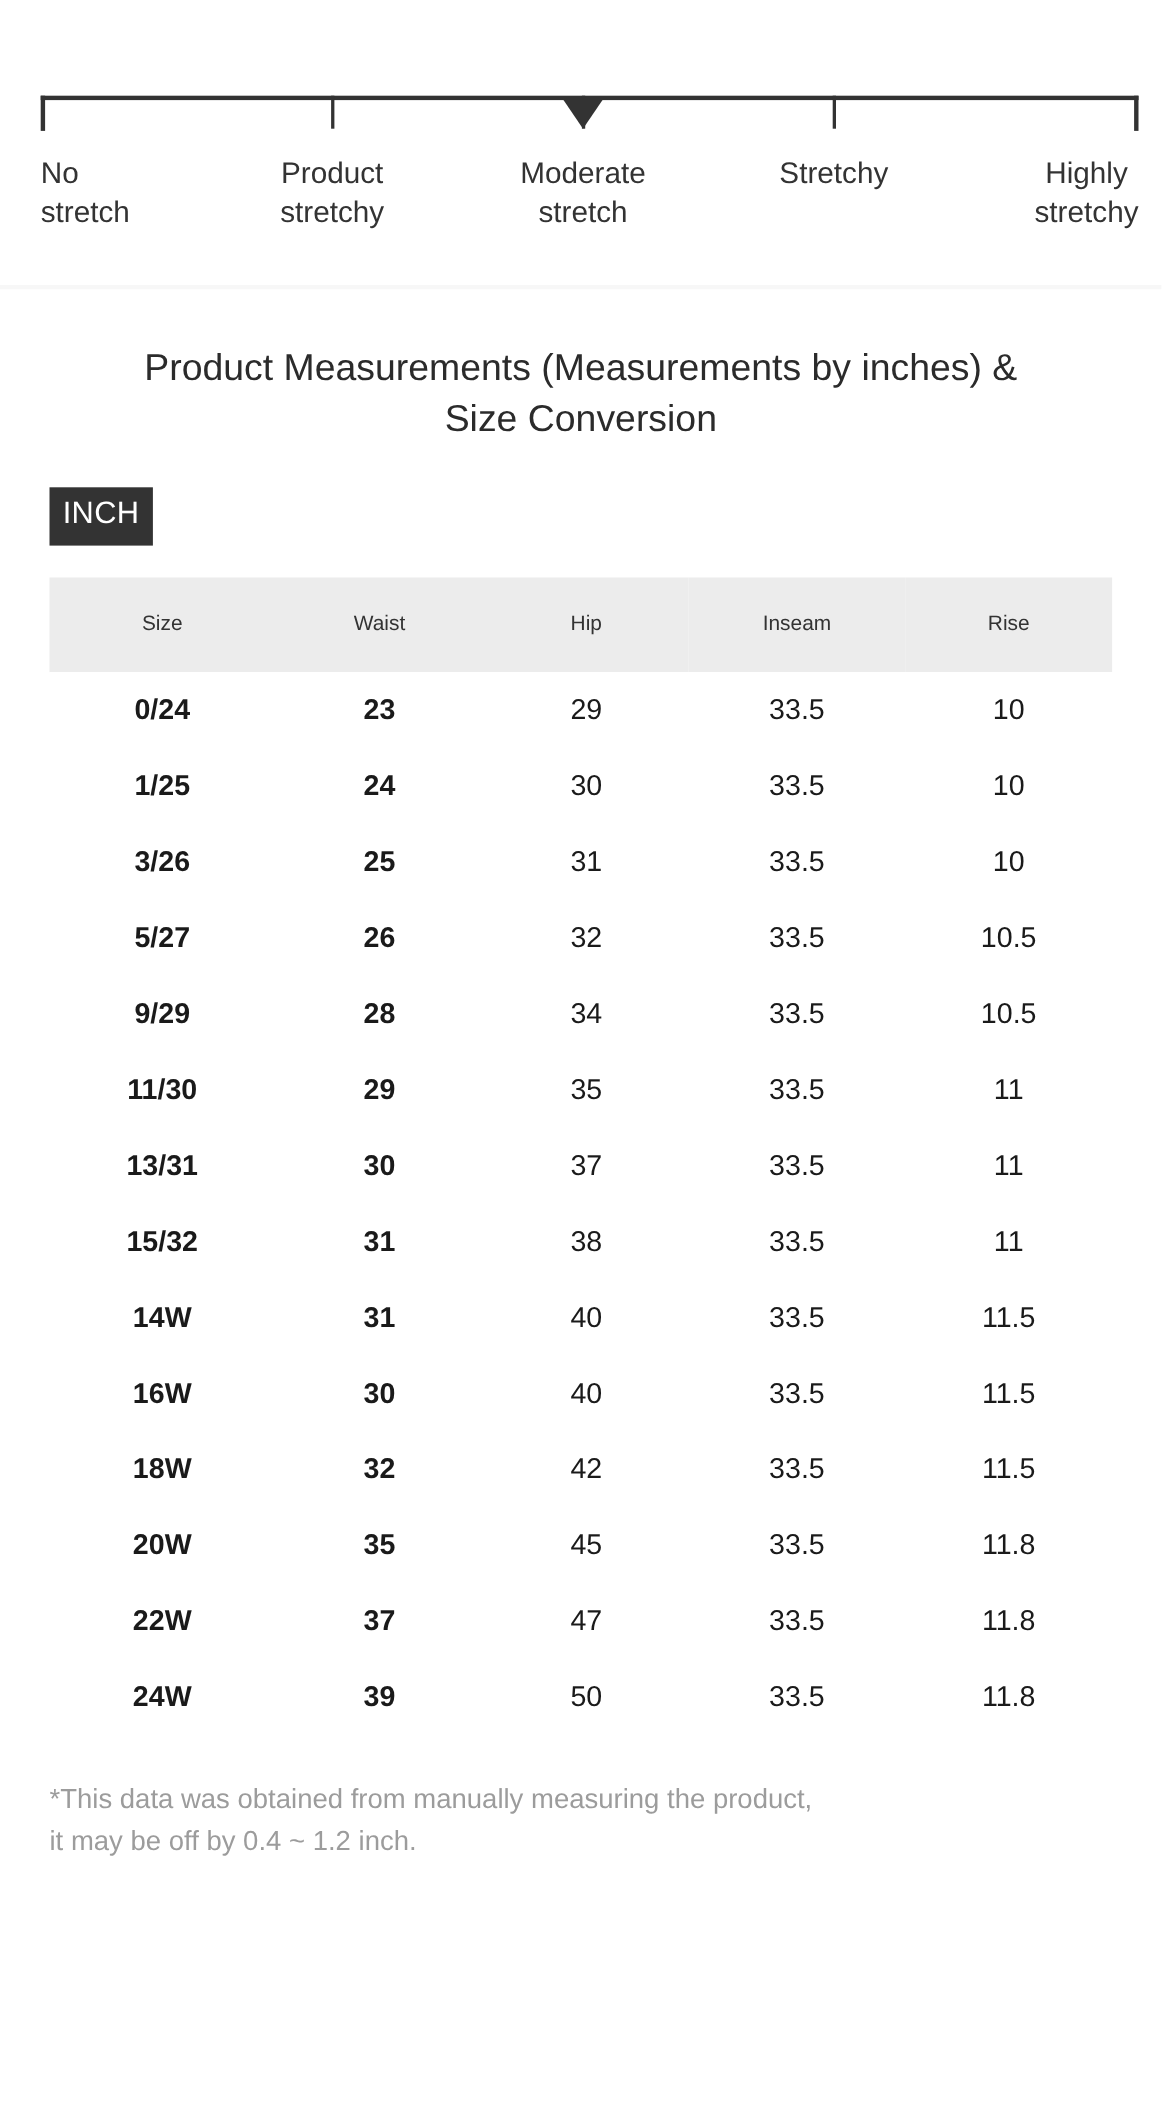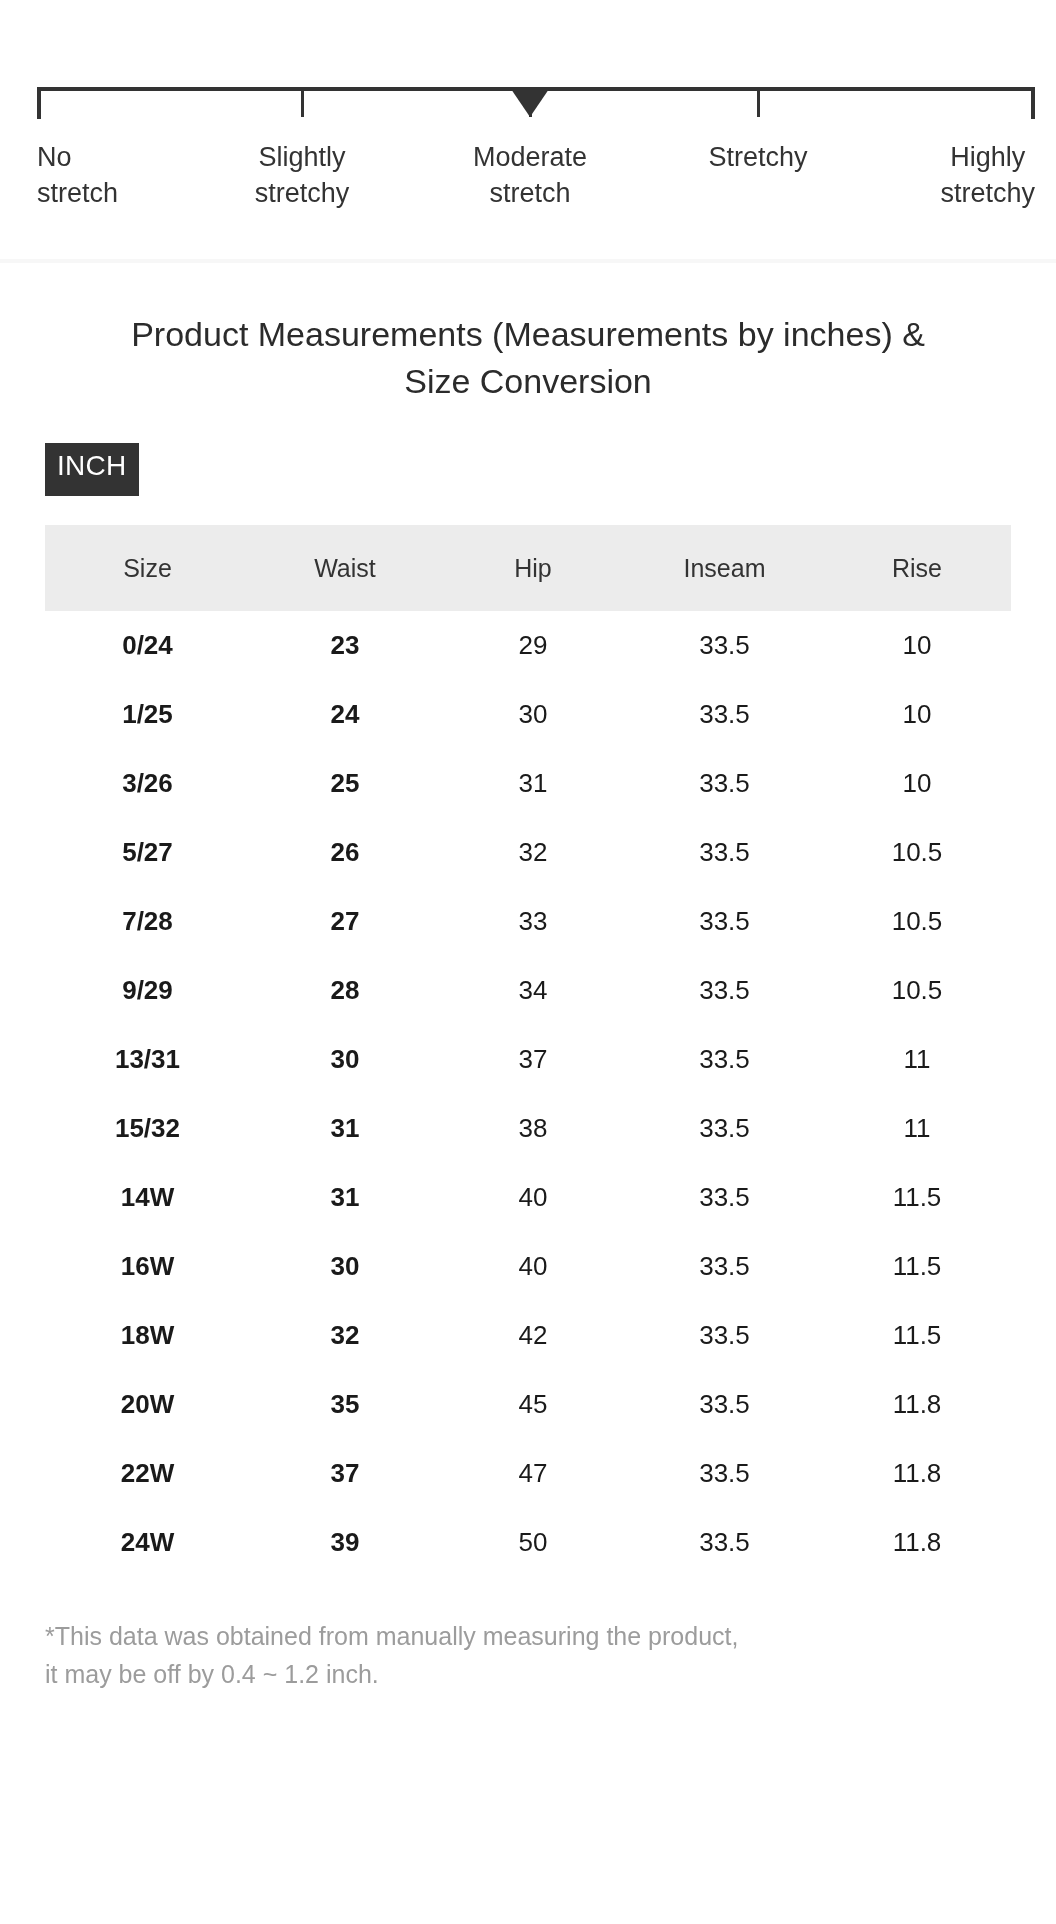--- a/index.html
+++ b/index.html
@@ -114,21 +114,21 @@
 
   
   .size-table {
     margin: 29px 0 0 45px;
     width: 966px;
     border-collapse: collapse;
     table-layout: fixed;
   }
   .size-table thead th {
     background: #ececec;
-    font-size: 25px;
+    font-size: 19px;
     font-weight: 400;
     color: #333333;
     height: 86px;
     text-align: center;
     padding: 0;
     margin-top: 44px;
   }
   .size-table tbody td {
     height: 69px;
     font-size: 26px;
@@ -166,21 +166,21 @@
     <div class="scale-tick end" style="left:0px;"></div>
     <div class="scale-tick" style="left:264px;"></div>
     <div class="scale-tick" style="left:492px;"></div>
     <div class="scale-tick" style="left:720px;"></div>
     <div class="scale-tick end" style="left:994px;"></div>
     <div class="scale-marker" style="left:493px;"></div>
   </div>
   <div class="scale-labels">
     <div class="scale-label l0">No
 stretch</div>
-    <div class="scale-label l1">Slightly
+    <div class="scale-label l1">Product
 stretchy</div>
     <div class="scale-label l2">Moderate
 stretch</div>
     <div class="scale-label l3">Stretchy</div>
     <div class="scale-label l4">Highly
 stretchy</div>
   </div>
 </div>
 
 <div class="section-divider"></div>
@@ -231,34 +231,34 @@
         <td class="col-rise">10</td>
       </tr>
       <tr>
         <td class="col-size">5/27</td>
         <td class="col-waist">26</td>
         <td class="col-hip">32</td>
         <td class="col-inseam">33.5</td>
         <td class="col-rise">10.5</td>
       </tr>
       <tr>
-        <td class="col-size">7/28</td>
-        <td class="col-waist">27</td>
-        <td class="col-hip">33</td>
-        <td class="col-inseam">33.5</td>
-        <td class="col-rise">10.5</td>
-      </tr>
-      <tr>
         <td class="col-size">9/29</td>
         <td class="col-waist">28</td>
         <td class="col-hip">34</td>
         <td class="col-inseam">33.5</td>
         <td class="col-rise">10.5</td>
       </tr>
       <tr>
+        <td class="col-size">11/30</td>
+        <td class="col-waist">29</td>
+        <td class="col-hip">35</td>
+        <td class="col-inseam">33.5</td>
+        <td class="col-rise">11</td>
+      </tr>
+      <tr>
         <td class="col-size">13/31</td>
         <td class="col-waist">30</td>
         <td class="col-hip">37</td>
         <td class="col-inseam">33.5</td>
         <td class="col-rise">11</td>
       </tr>
       <tr>
         <td class="col-size">15/32</td>
         <td class="col-waist">31</td>
         <td class="col-hip">38</td>

